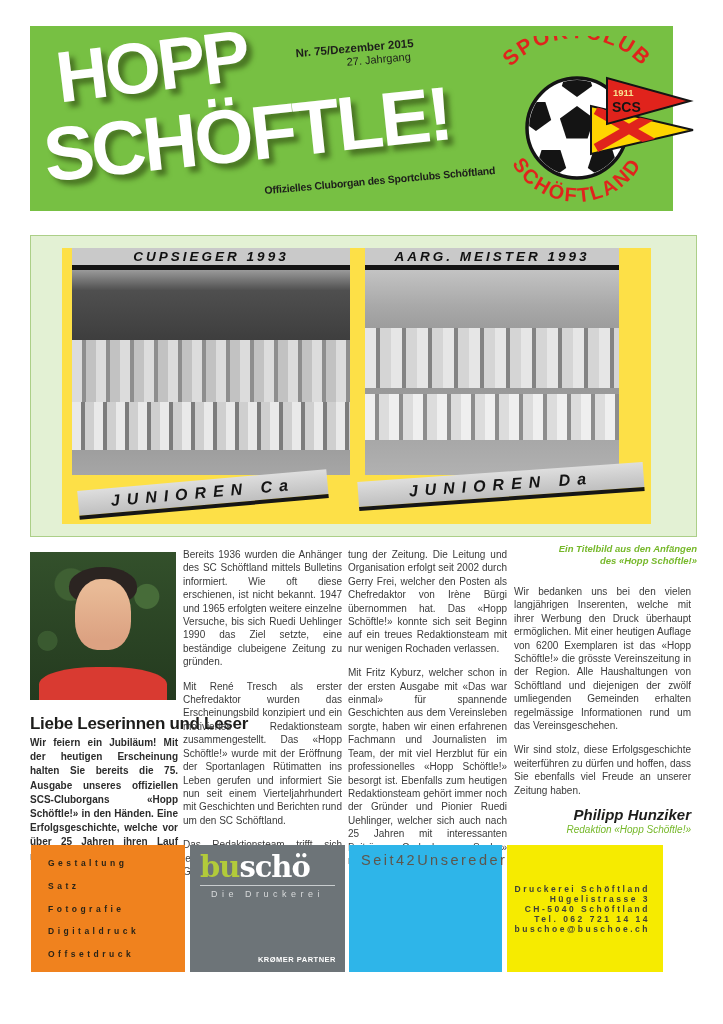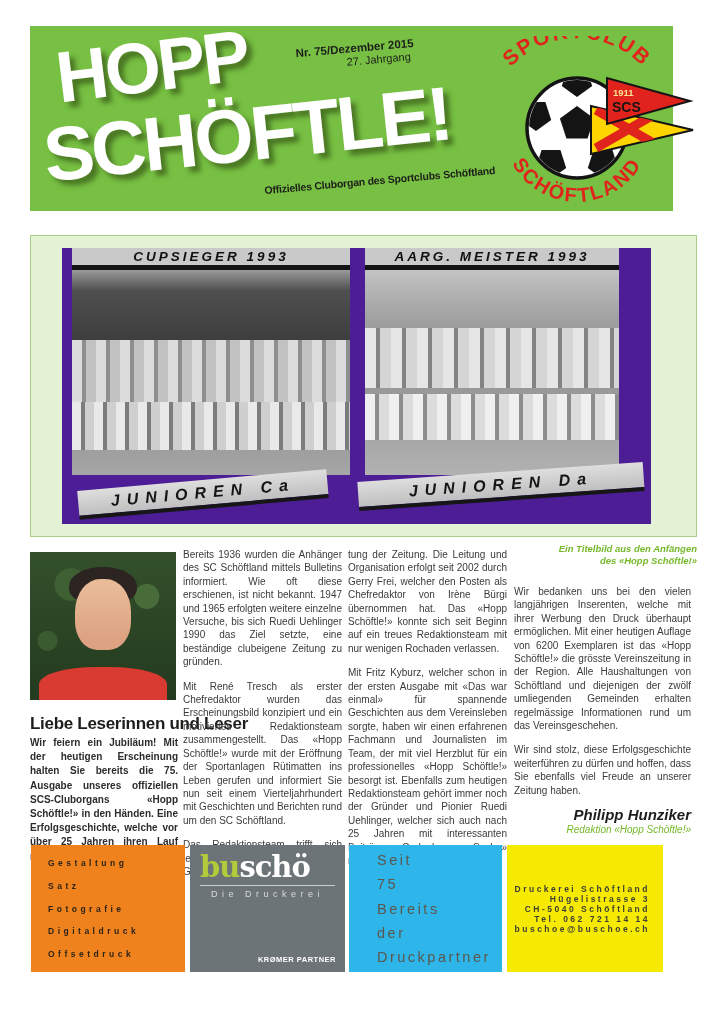--- a/index.html
+++ b/index.html
@@ -16,21 +16,21 @@
   .mast-title.l2 { left:10px; top:92px; font-size:76px; letter-spacing:-3px; transform:rotate(-6deg); }
   .issue-block { position:absolute; left:266px; top:16px; transform:rotate(-5deg); color:#1d1d1b; text-align:right; }
   .issue-block .issue { font-weight:bold; font-size:11.5px; }
   .issue-block .volume { font-size:11px; margin-top:1px; margin-right:4px; }
   .mast-subtitle { position:absolute; left:234px; top:148px; transform:rotate(-5deg);
     color:#1d1d1b; font-weight:bold; font-size:10.5px; letter-spacing:-0.2px; white-space:nowrap; }
   .club-logo { position:absolute; left:500px; top:36px; }
   
   .photo-panel { position:absolute; left:30px; top:235px; width:665px; height:300px;
     background:#e3f1d4; border:1px solid #accf88; }
-  .photo-card { position:absolute; left:31px; top:12px; width:589px; height:276px; background:#4c1d95; }
+  .photo-card { position:absolute; left:31px; top:12px; width:589px; height:276px; background:#fde047; }
   .photo-block { position:absolute; top:0; }
   .photo-block.left  { left:10px;  width:278px; }
   .photo-block.right { left:303px; width:254px; }
   .photo-head { height:17px; line-height:17px; background:#c9c9c9; border-bottom:5px solid #141414;
     text-align:center; font-weight:bold; font-style:italic; font-size:13.5px; letter-spacing:3px; color:#101010; white-space:nowrap; }
   .photo-art { height:205px; background-repeat:no-repeat; }
   .photo-art.bw1 {
     background-image:
       repeating-linear-gradient(90deg,#dcdcdc 0 10px,#8e8e8e 10px 14px,#c2c2c2 14px 24px),
       repeating-linear-gradient(90deg,#e9e9e9 0 9px,#7c7c7c 9px 13px,#cfcfcf 13px 22px),
@@ -81,22 +81,22 @@
   .ad { position:absolute; top:845px; height:127px; }
   .ad-services { left:31px; width:154px; background:#f0821e; display:flex; flex-direction:column;
     justify-content:space-between; padding:13px 0 13px 17px; box-sizing:border-box; }
   .ad-services .item { font-weight:bold; font-size:8.5px; letter-spacing:3.5px; color:#2b2417; }
   .ad-printer { left:190px; width:155px; background:#6d7478; box-sizing:border-box; padding:8px 10px; }
   .brand { font-family:"DejaVu Serif", serif; font-weight:bold; font-size:29px; line-height:1; letter-spacing:-1px; }
   .brand .bu { color:#b2cb3a; } .brand .schoe { color:#ffffff; }
   .brand-line { border-top:1px solid #c9cdcf; margin:3px 0 3px 0; }
   .brand-tag { color:#d8dadb; font-size:9px; letter-spacing:4.5px;text-align:center; }
   .partner { position:absolute; right:9px; bottom:8px; color:#ffffff; font-weight:bold; font-size:7.5px; letter-spacing:0.5px; }
-  .ad-slogan { left:349px; width:153px; background:#2eb5e9; box-sizing:border-box; padding:7px 0 7px 28px;
-    display:flex; flex-direction:column; justify-content:space-between; }
+  .ad-slogan { left:349px; width:153px; background:#2eb5e9; box-sizing:border-box; padding:7px 0 7px 12px;
+    display:flex; flex-direction:row; justify-content:space-between; }
   .ad-slogan .line { font-size:14.5px; letter-spacing:2.5px; color:#5d564d; }
   .ad-contact { left:507px; width:156px; background:#f6eb00; display:flex; flex-direction:column;
     justify-content:center; padding:13px 13px 13px 0; box-sizing:border-box; text-align:right; }
   .ad-contact .line { font-weight:bold; font-size:8.5px; letter-spacing:2.5px; color:#3d3f37; }
   
   .sponsor-row { position:absolute; left:0; top:1044px; width:723px; display:flex;
     justify-content:center; align-items:flex-start; gap:9px; }
   .sponsor-label { font-size:13px; color:#3f3f3f; padding-top:2px; }
   .bank-logo { position:relative; font-size:17px; font-weight:bold; letter-spacing:-0.4px; line-height:1; padding-top:1px; }
   .bank-logo .bank { color:#1e3a6e; } .bank-logo .leerau { color:#96b83d; }
@@ -217,22 +217,22 @@
 
   <div class="ad ad-printer">
     <div class="brand"><span class="bu">bu</span><span class="schoe">schö</span></div>
     <div class="brand-line"></div>
     <div class="brand-tag">Die Druckerei</div>
     <div class="partner">KRØMER PARTNER</div>
   </div>
 
   <div class="ad ad-slogan">
     <div class="line">Seit</div>
-    <div class="line">75</div>
-    <div class="line">Bereits</div>
+    <div class="line">42</div>
+    <div class="line">Unsere</div>
     <div class="line">der</div>
     <div class="line">Druckpartner</div>
   </div>
 
   <div class="ad ad-contact">
     <div class="line">Druckerei Schöftland</div>
     <div class="line">Hügelistrasse 3</div>
     <div class="line">CH-5040 Schöftland</div>
     <div class="line">Tel. 062 721 14 14</div>
     <div class="line">buschoe@buschoe.ch</div>

